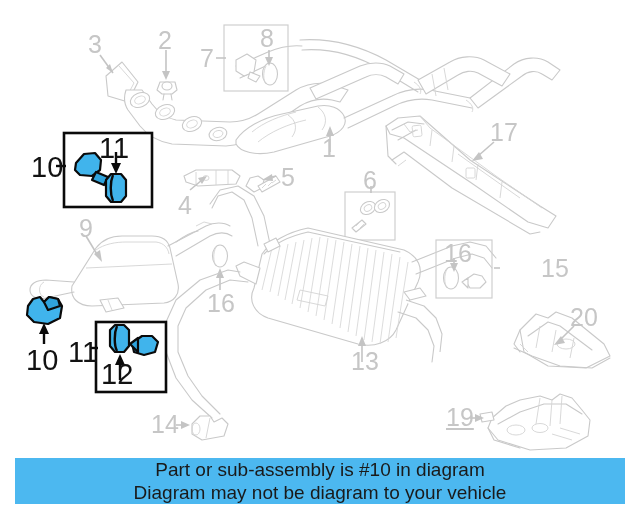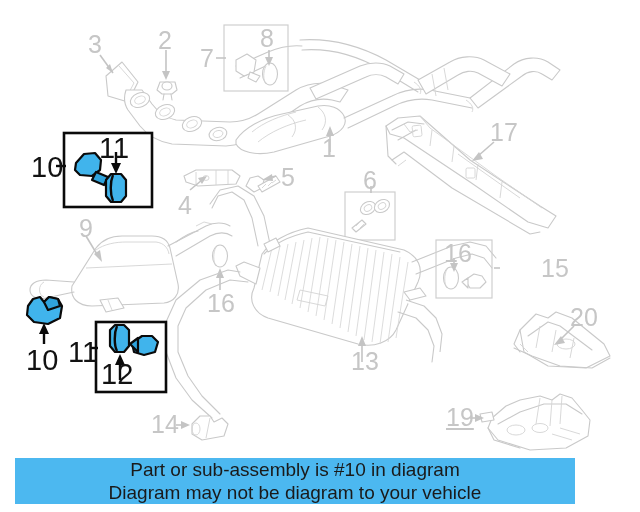--- a/index.html
+++ b/index.html
@@ -99,21 +99,21 @@
     font-size: 27px;
     line-height: 1;
     white-space: nowrap;
     user-select: none;
   }
   
   #banner {
     position: absolute;
     left: 15px;
     top: 458px;
-    width: 560px;
+    width: 610px;
     height: 46px;
     background: #4cb8f0;
     color: #1a1a1a;
     display: flex;
     flex-direction: column;
     align-items: center;
     justify-content: flex-start;
     font-family: "Liberation Sans", sans-serif;
     font-size: 19px;
     line-height: 23px;

